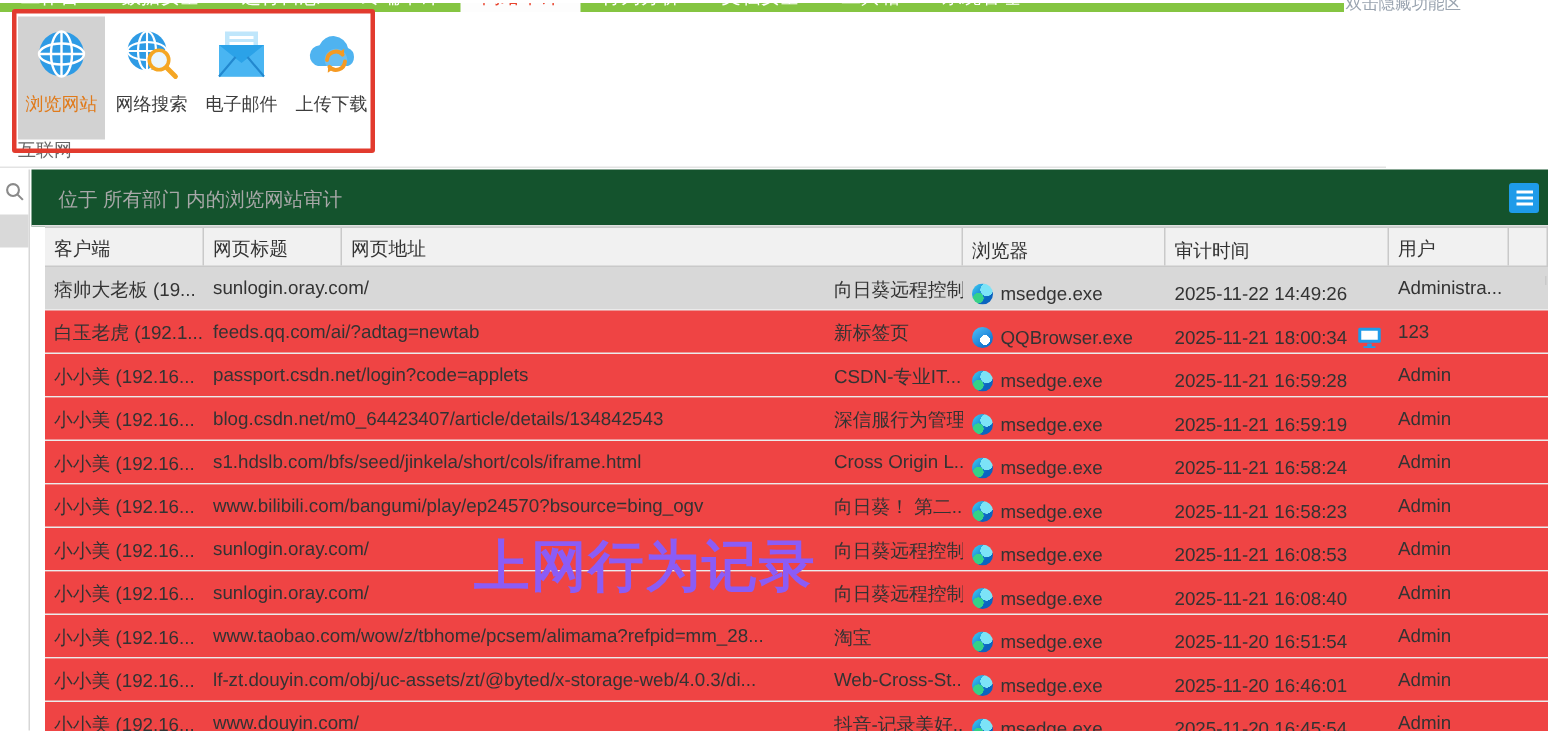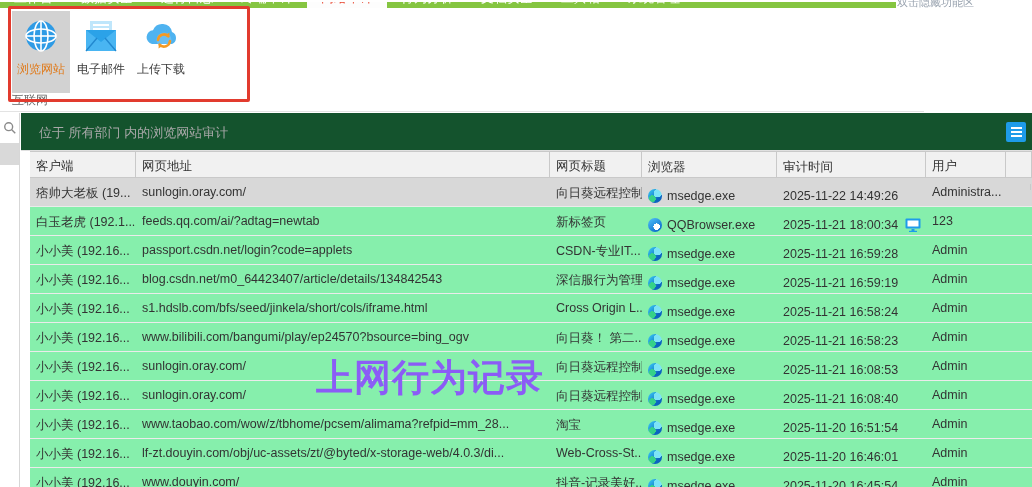--- a/index.html
+++ b/index.html
@@ -42,21 +42,21 @@
   .viewbtn { position:absolute; right:6px; top:9px; width:20px; height:20px; background:#1e9be9;
           border-radius:2px; display:flex; flex-direction:column; justify-content:center;
           align-items:center; gap:2px; cursor:pointer; }
   .viewbtn i { display:block; width:11px; height:2px; background:#fff; }
 
   
   .grid { position:absolute; left:30px; top:151px; width:1002px; }
   .g-head { display:flex; height:27px; background:#f1f1f1; border:1px solid #c9c9c9; border-left:none; }
   .g-head .hc { font-size:12.5px; color:#333; padding:6px 0 0 6px; border-right:1px solid #c9c9c9;
           white-space:nowrap; overflow:hidden; }
-  .g-row { display:flex; height:29px; border-bottom:1px solid #ebebeb; background:#86efac; }
+  .g-row { display:flex; height:29px; border-bottom:1px solid #ebebeb; background:#ef4444; }
   .g-row.sel { background:#d8d8d8; }
   .g-row .c { font-size:12.5px; color:#333; padding:7px 0 0 6px; white-space:nowrap; overflow:hidden; }
   .c-client{width:106px;} .c-url{width:414px;} .c-title{width:92px;} .c-browser{width:135px;}
   .c-time{width:149px;} .c-user{width:80px;} .c-dept{flex:1;margin-top:32px;}
   .c-browser{display:flex; align-items:center; padding-top:0;}
   .c-time{display:flex; align-items:center; padding-top:0;text-align:right;}
   .bico { width:14px; height:14px; border-radius:50%; margin-right:5px; flex:none; }
   .bico.edge { background:radial-gradient(circle at 30% 70%, #35d188 0 25%, transparent 26%),
                radial-gradient(circle at 70% 30%, #7ce3f7 0 30%, transparent 31%),
                linear-gradient(135deg,#36c2f0 10%,#0b64c0 70%); }
@@ -99,20 +99,36 @@
               <ellipse cx="18" cy="18" rx="15" ry="7"></ellipse>
               <line x1="18" y1="3" x2="18" y2="33"></line>
               <line x1="3" y1="18" x2="33" y2="18"></line>
             </g>
           </svg>
         </span>
         <span class="lbl">浏览网站</span>
       </div>
       <div class="rb-btn">
         <span class="ico">
+          <svg width="38" height="36" viewBox="0 0 38 36">
+            <circle cx="16" cy="16" r="13" fill="#2e9be5"></circle>
+            <g stroke="#fff" stroke-width="1.4" fill="none">
+              <ellipse cx="16" cy="16" rx="6" ry="13"></ellipse>
+              <ellipse cx="16" cy="16" rx="13" ry="6"></ellipse>
+              <line x1="16" y1="3" x2="16" y2="29"></line>
+              <line x1="3" y1="16" x2="29" y2="16"></line>
+            </g>
+            <circle cx="24" cy="22" r="6.5" fill="#eaf6ff" stroke="#f5a623" stroke-width="2.4"></circle>
+            <line x1="29" y1="27" x2="35" y2="33" stroke="#f5a623" stroke-width="3.2" stroke-linecap="round"></line>
+          </svg>
+        </span>
+        <span class="lbl">网络搜索</span>
+      </div>
+      <div class="rb-btn">
+        <span class="ico">
           <svg width="36" height="36" viewBox="0 0 36 36">
             <rect x="7" y="3" width="22" height="16" fill="#bfe6fb"></rect>
             <rect x="10" y="6" width="16" height="2" fill="#fff"></rect>
             <rect x="10" y="10" width="16" height="2" fill="#fff"></rect>
             <rect x="3" y="12" width="30" height="21" fill="#2ba2e8"></rect>
             <path d="M3 12 L18 24 L33 12 L33 33 L3 33 Z" fill="#49b5f2"></path>
             <path d="M3 33 L14 20 M33 33 L22 20" stroke="#2288cf" stroke-width="1.4"></path>
           </svg>
         </span>
         <span class="lbl">电子邮件</span>
@@ -148,22 +164,22 @@
   <div class="viewbtn">
       <i></i>
       <i></i>
       <i></i>
     </div>
 </div>
 
 <div class="grid">
   <div class="g-head" id="g-head">
       <div class="hc c-client">客户端</div>
+      <div class="hc c-title">网页标题</div>
       <div class="hc c-url">网页地址</div>
-      <div class="hc c-title">网页标题</div>
       <div class="hc c-browser">浏览器</div>
       <div class="hc c-time">审计时间</div>
       <div class="hc c-user">用户</div>
       <div class="hc c-dept">所属</div>
     </div>
   <div id="g-body">
       <div class="g-row sel">
         <div class="c c-client">痞帅大老板 (19...</div>
         <div class="c c-url">sunlogin.oray.com/</div>
         <div class="c c-title">向日葵远程控制...</div>

